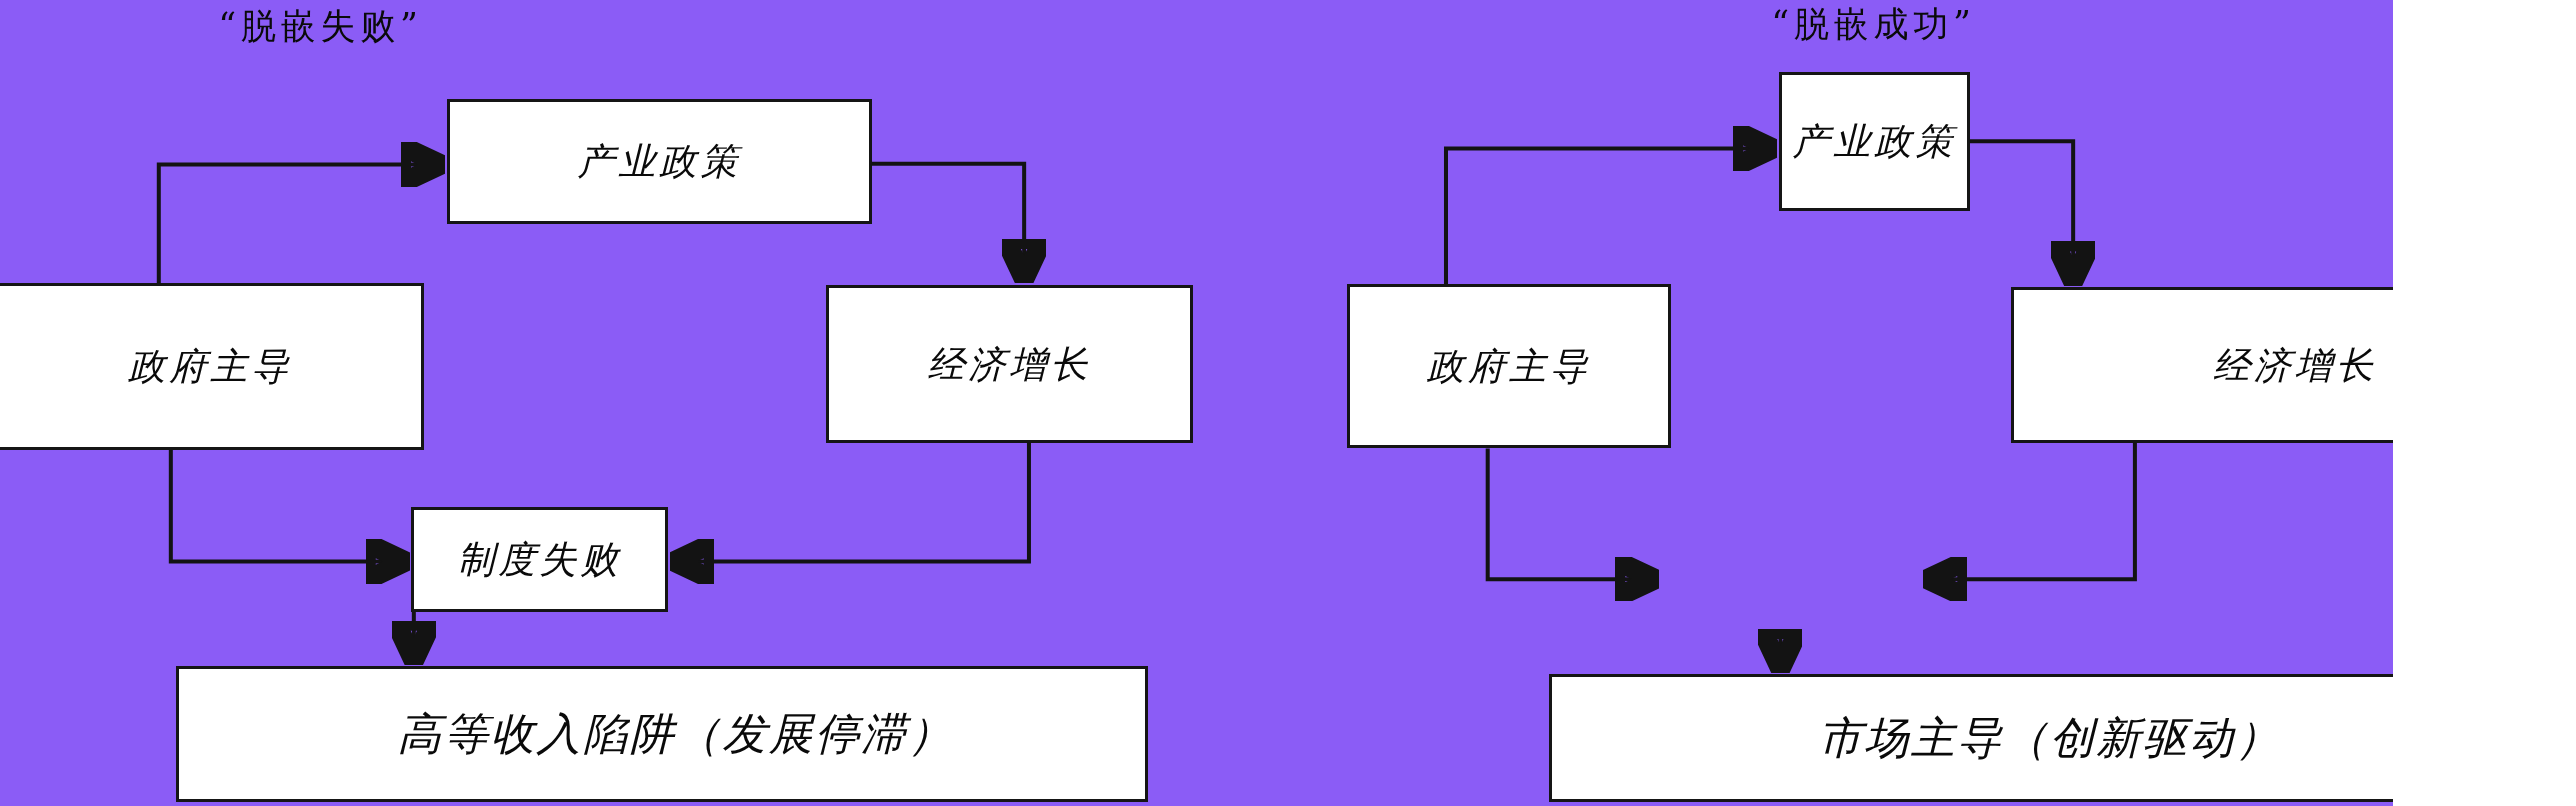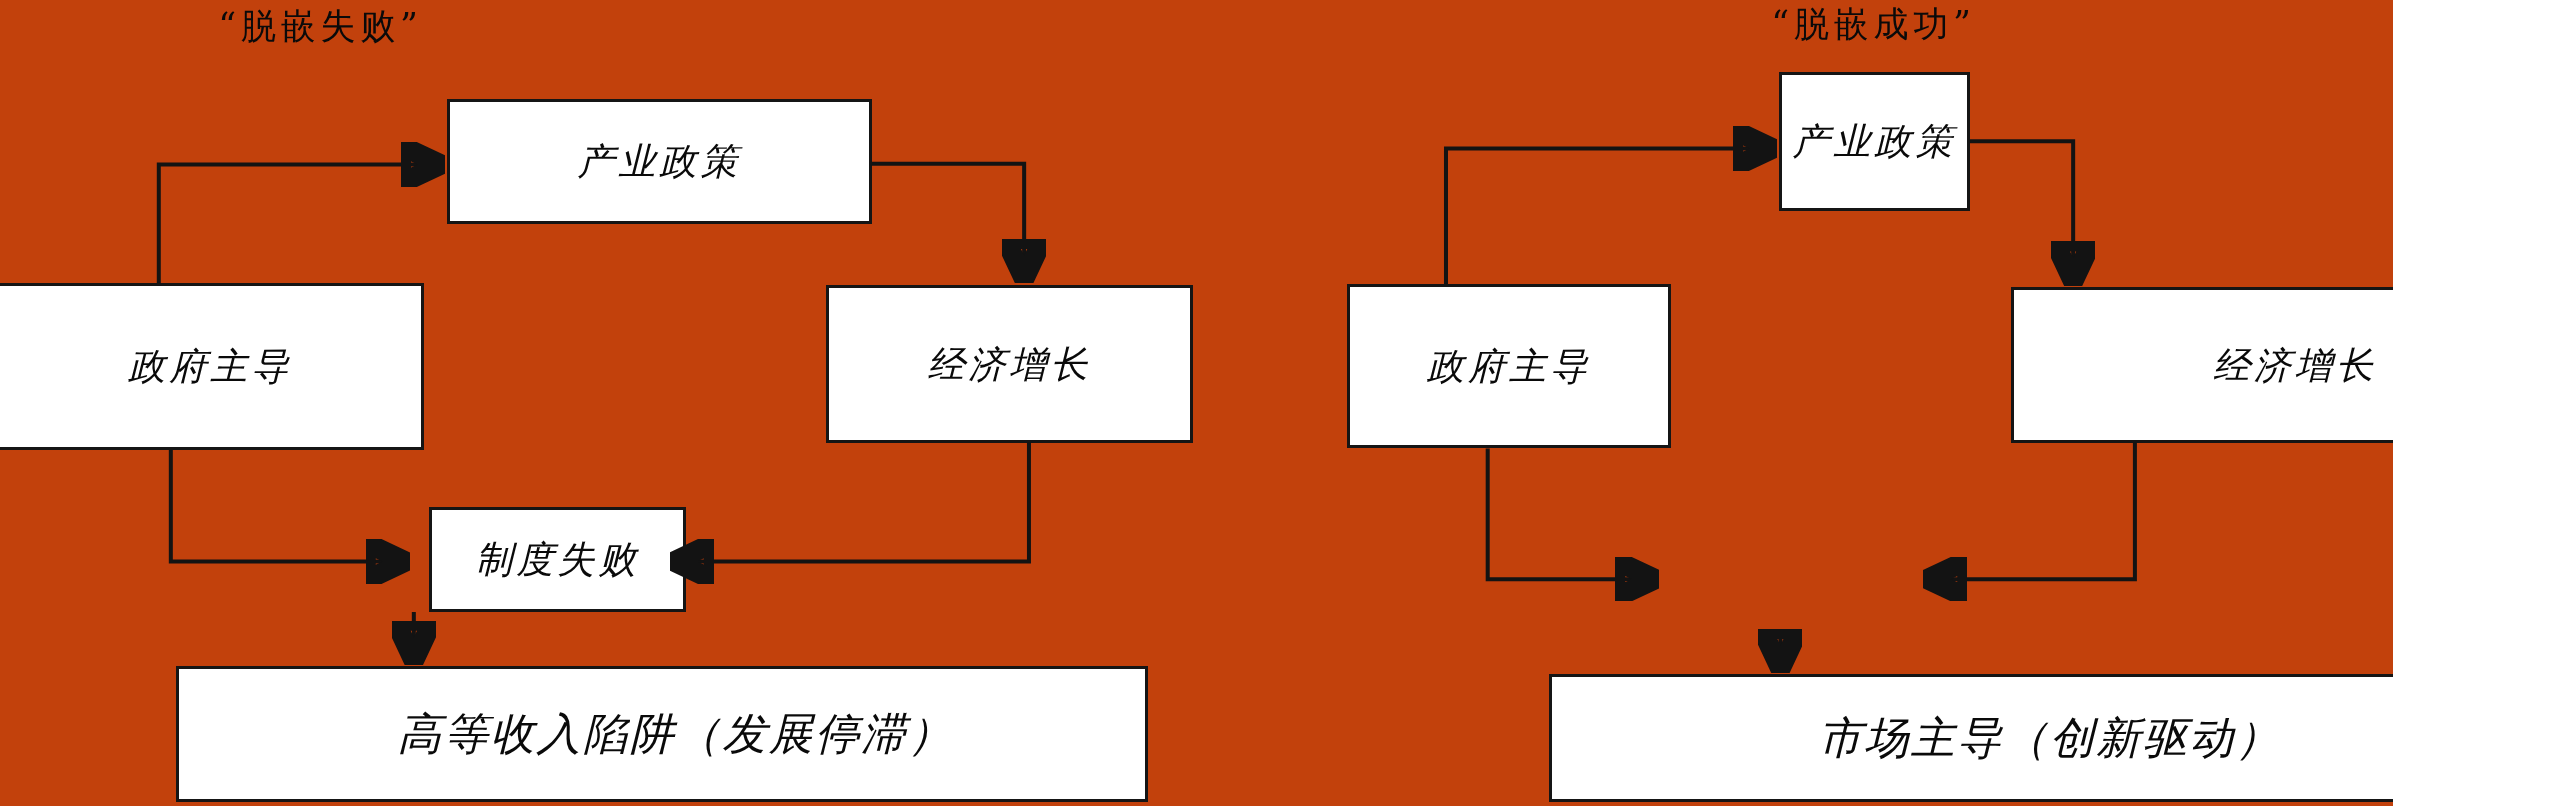--- a/index.html
+++ b/index.html
@@ -8,21 +8,21 @@
     background: #ffffff;
   }
   body {
     font-family: "DejaVu Serif", "Liberation Serif", serif;
     color: #000000;
   }
   #canvas {
     position: relative;
     width: 2393px;
     height: 807px;
-    background: #c2410c;
+    background: #8b5cf6;
     overflow: hidden;
   }
   .panel-title {
     position: absolute;
     white-space: nowrap;
     font-size: 35px;
     letter-spacing: 4.8px;
     color: #0a0a0a;
     text-align: center;
   }
@@ -75,21 +75,21 @@
   </div>
 
   <div class="node" style="left:-3.2px; top:283px; width:427px; height:167px;">
     <span class="node-label">政府主导</span>
   </div>
 
   <div class="node" style="left:826px; top:285px; width:367px; height:158px;">
     <span class="node-label">经济增长</span>
   </div>
 
-  <div class="node" style="left:429px; top:507px; width:257px; height:105px;">
+  <div class="node" style="left:411px; top:507px; width:257px; height:105px;">
     <span class="node-label">制度失败</span>
   </div>
 
   <div class="node wide" style="left:176px; top:666px; width:972px; height:136px;">
     <span class="node-label">高等收入陷阱（发展停滞）</span>
   </div>
 
   <div class="panel-title" style="left:1657px; top:1px; width:433px;">“脱嵌成功”</div>
 
   <div class="node" style="left:1779px; top:72px; width:191px; height:139px;">

